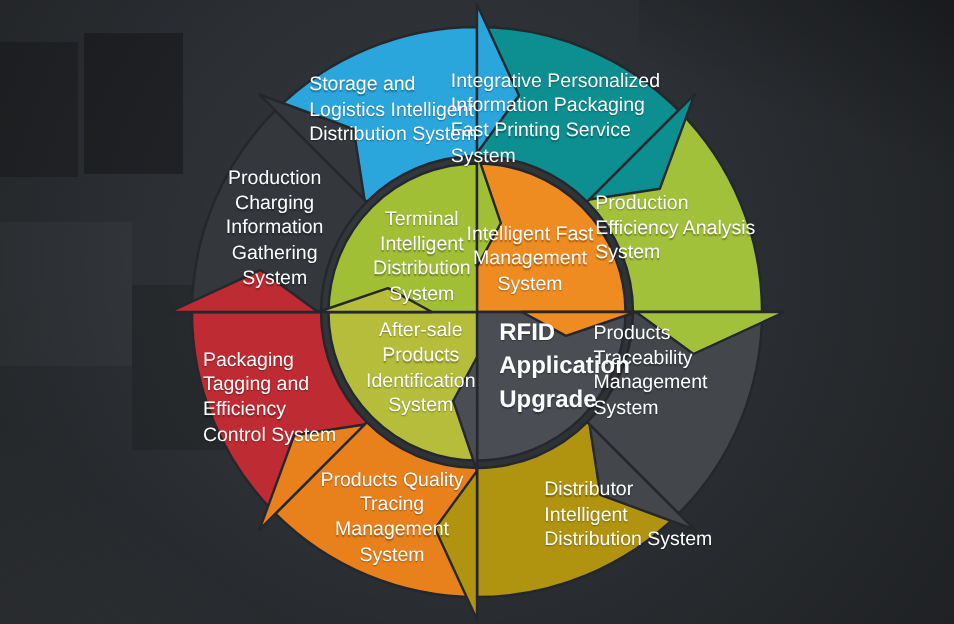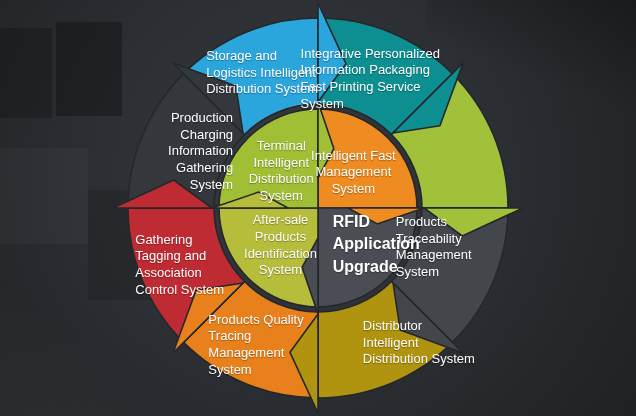--- a/index.html
+++ b/index.html
@@ -63,24 +63,25 @@
       <path d="M 318 208 L 318.0 307.0 A 99 99 0 0 1 219.0 208.0 Z" fill="#b5bd3a" stroke="#24272b" stroke-width="1.6" stroke-linejoin="round"></path>
       <path d="M 318 208 L 219.0 208.0 A 99 99 0 0 1 318.0 109.0 Z" fill="#a0bf35" stroke="#24272b" stroke-width="1.6" stroke-linejoin="round"></path>
       <path d="M 424.0 208.0 L 377.3 223.9 L 348.0 208.0 Z" fill="#ee8b21" stroke="#24272b" stroke-width="1.6" stroke-linejoin="round"></path>
       <path d="M 318.0 314.0 L 302.1 267.3 L 318.0 238.0 Z" fill="#4a4e54" stroke="#24272b" stroke-width="1.6" stroke-linejoin="round"></path>
       <path d="M 212.0 208.0 L 258.7 192.1 L 288.0 208.0 Z" fill="#b5bd3a" stroke="#24272b" stroke-width="1.6" stroke-linejoin="round"></path>
       <path d="M 318.0 102.0 L 333.9 148.7 L 318.0 178.0 Z" fill="#a0bf35" stroke="#24272b" stroke-width="1.6" stroke-linejoin="round"></path>
     </svg>
 
   <div id="labels">
       <div class="label" style="left: 371.576px; top: 78.6569px; width: 142px; text-align: left;">Integrative Personalized Information Packaging Fast Printing Service System</div>
+      <div class="label" style="left: 452.886px; top: 152.128px; width: 112px; text-align: left;">Production Efficiency Analysis System</div>
       <div class="label" style="left: 454.734px; top: 247px; width: 118px; text-align: left;">Products Traceability Management System</div>
       <div class="label" style="left: 373.872px; top: 342.886px; width: 112px; text-align: left; margin-left: 45px;">Distributor Intelligent Distribution System</div>
-      <div class="label" style="left: 261.363px; top: 344.734px; width: 106px; text-align: left;">Products Quality Tracing Management System</div>
-      <div class="label" style="left: 181.266px; top: 264.637px; width: 92px; text-align: left;">Gathering Tagging and Association Control System</div>
-      <div class="label" style="left: 183.114px; top: 152.128px; width: 100px; text-align: right;">Production Charging Information Gathering System</div>
+      <div class="label" style="left: 261.363px; top: 344.734px; width: 106px; text-align: center;">Products Quality Tracing Management System</div>
+      <div class="label" style="left: 181.266px; top: 264.637px; width: 92px; text-align: left;">Packaging Tagging and Efficiency Control System</div>
+      <div class="label" style="left: 183.114px; top: 152.128px; width: 100px; text-align: center;">Production Charging Information Gathering System</div>
       <div class="label" style="left: 262.128px; top: 73.1136px; width: 112px; text-align: left;">Storage and Logistics Intelligent Distribution System</div>
       <div class="label" style="left: 353.355px; top: 172.645px; width: 88px; text-align: center;">Intelligent Fast Management System</div>
       <div class="label emphasis" style="left: 354.77px; top: 244.77px; width: 72px; text-align: left;">RFID Application Upgrade</div>
       <div class="label" style="left: 281.23px; top: 171.23px; width: 92px; text-align: center;">Terminal Intelligent Distribution System</div>
       <div class="label" style="left: 280.523px; top: 245.477px; width: 88px; text-align: center;">After-sale Products Identification System</div>
     </div>
 </div>
 
 </body></html>

